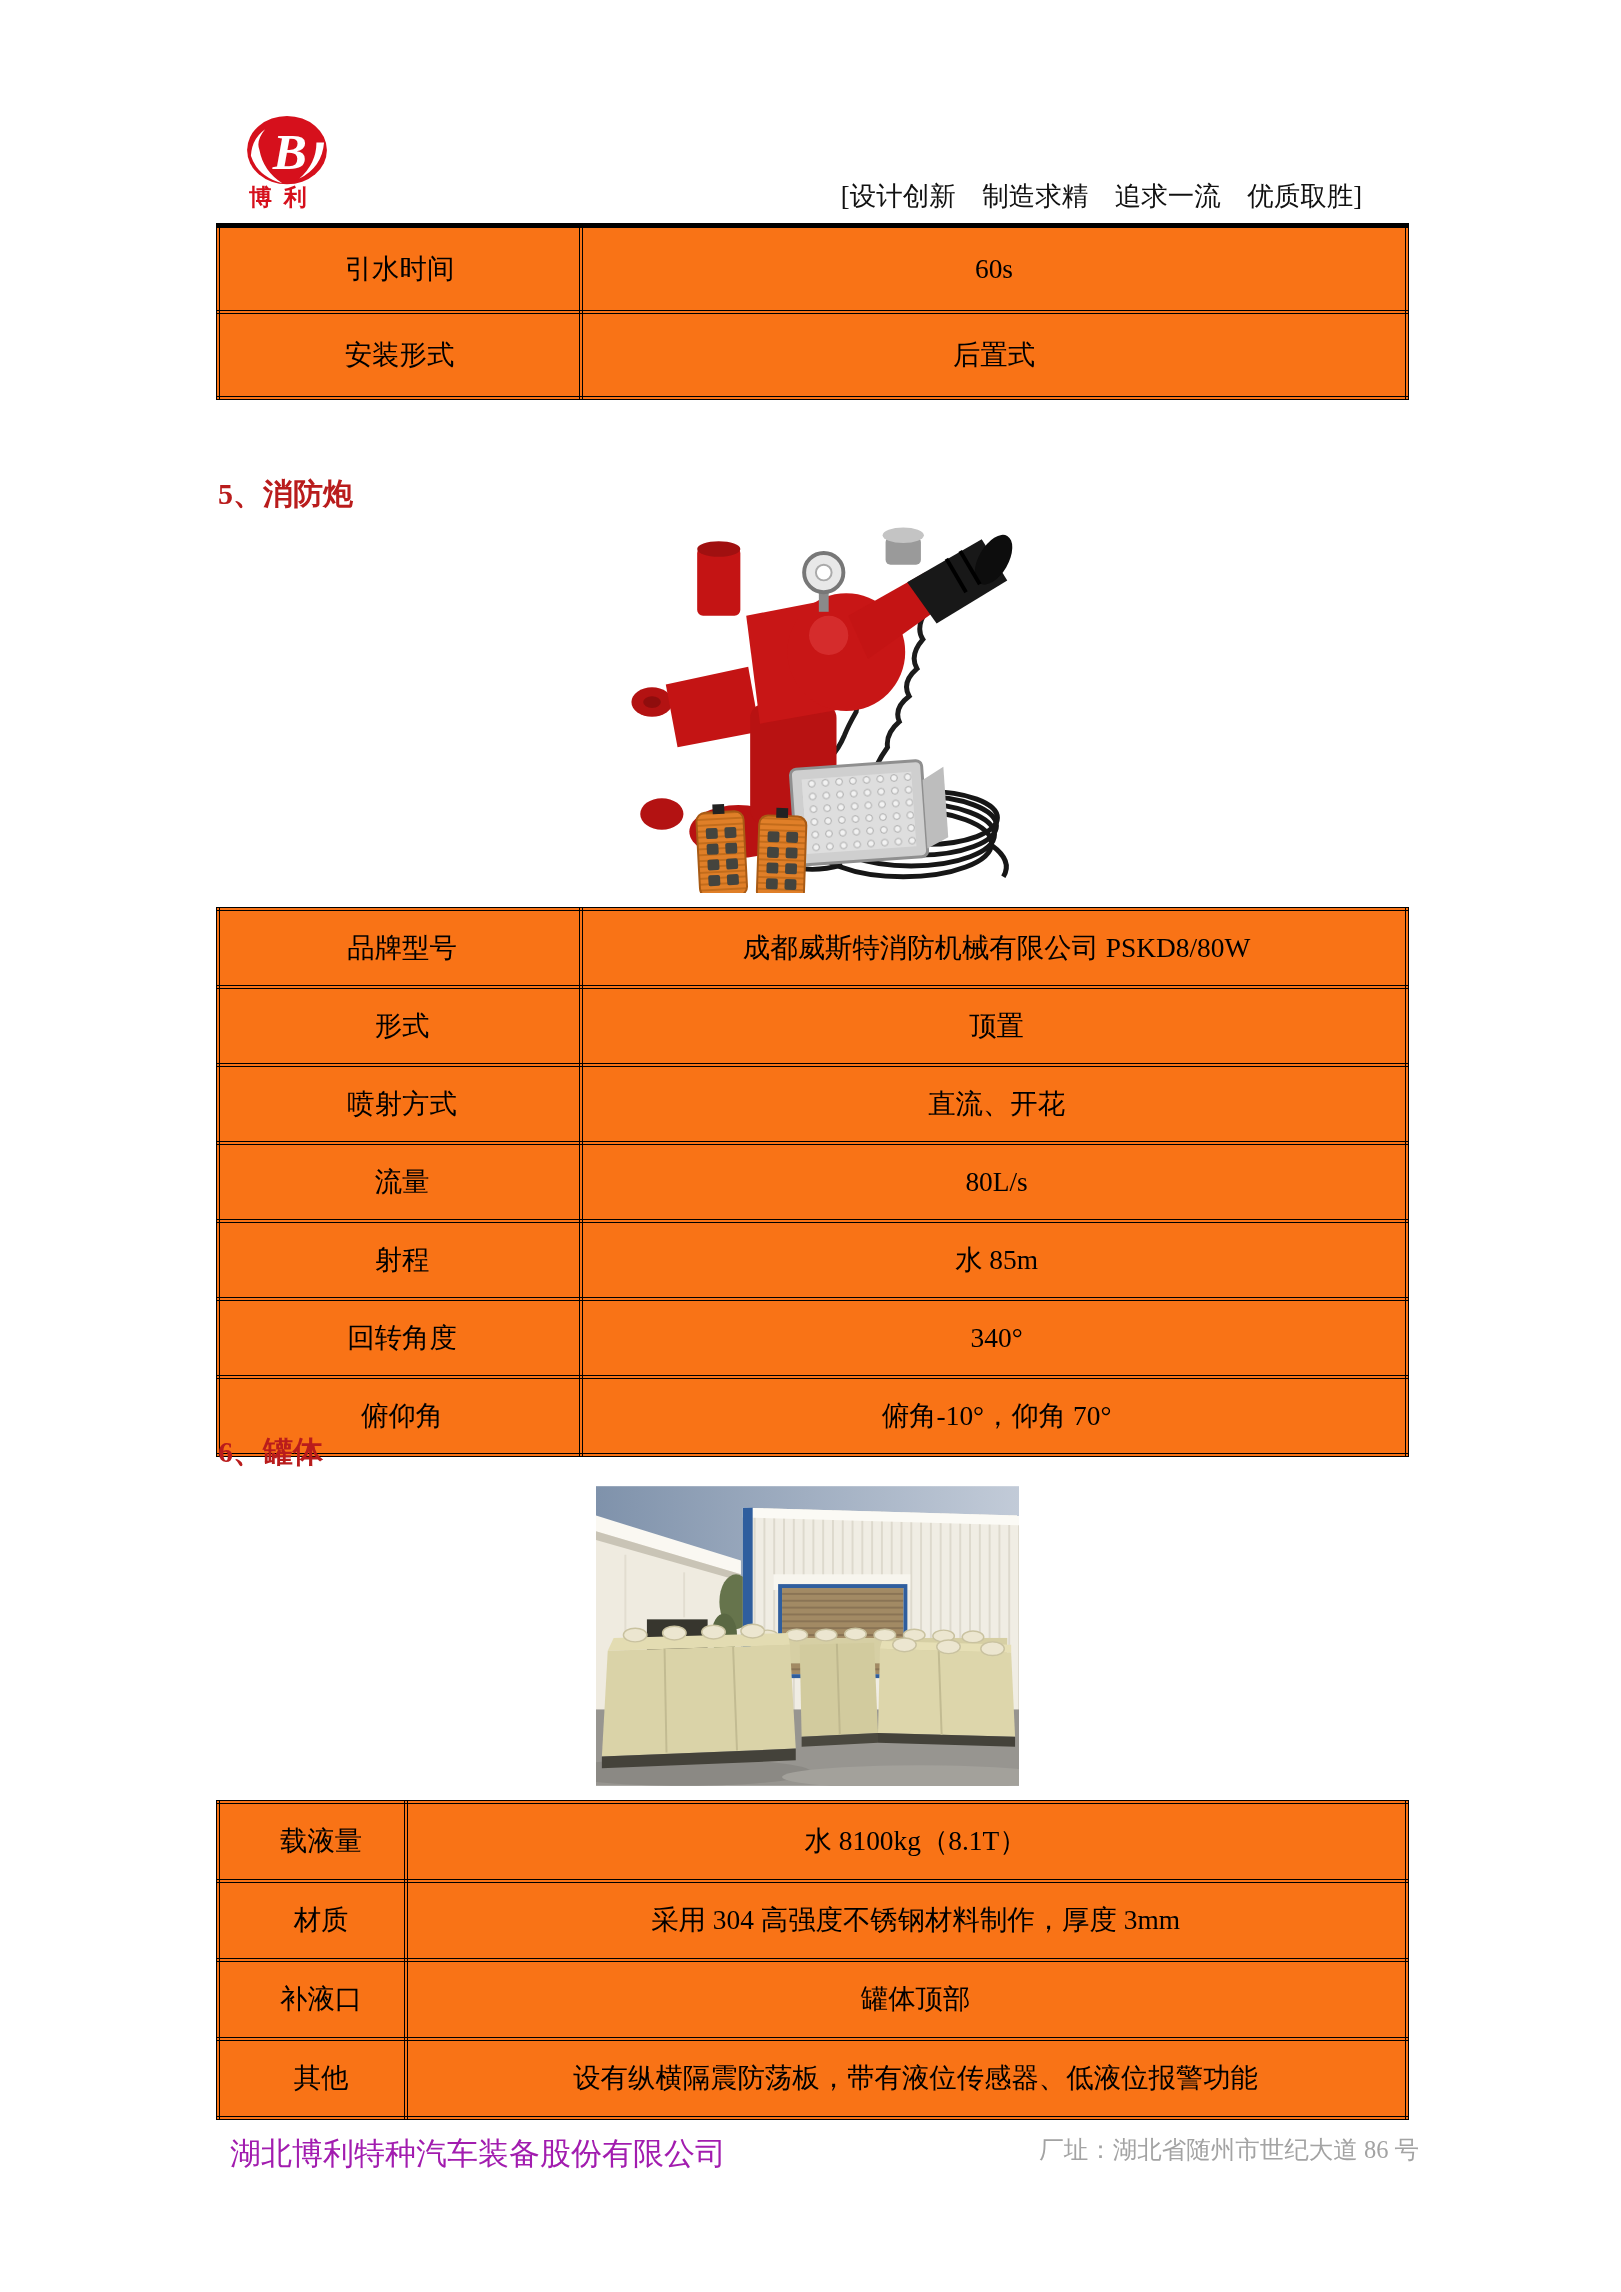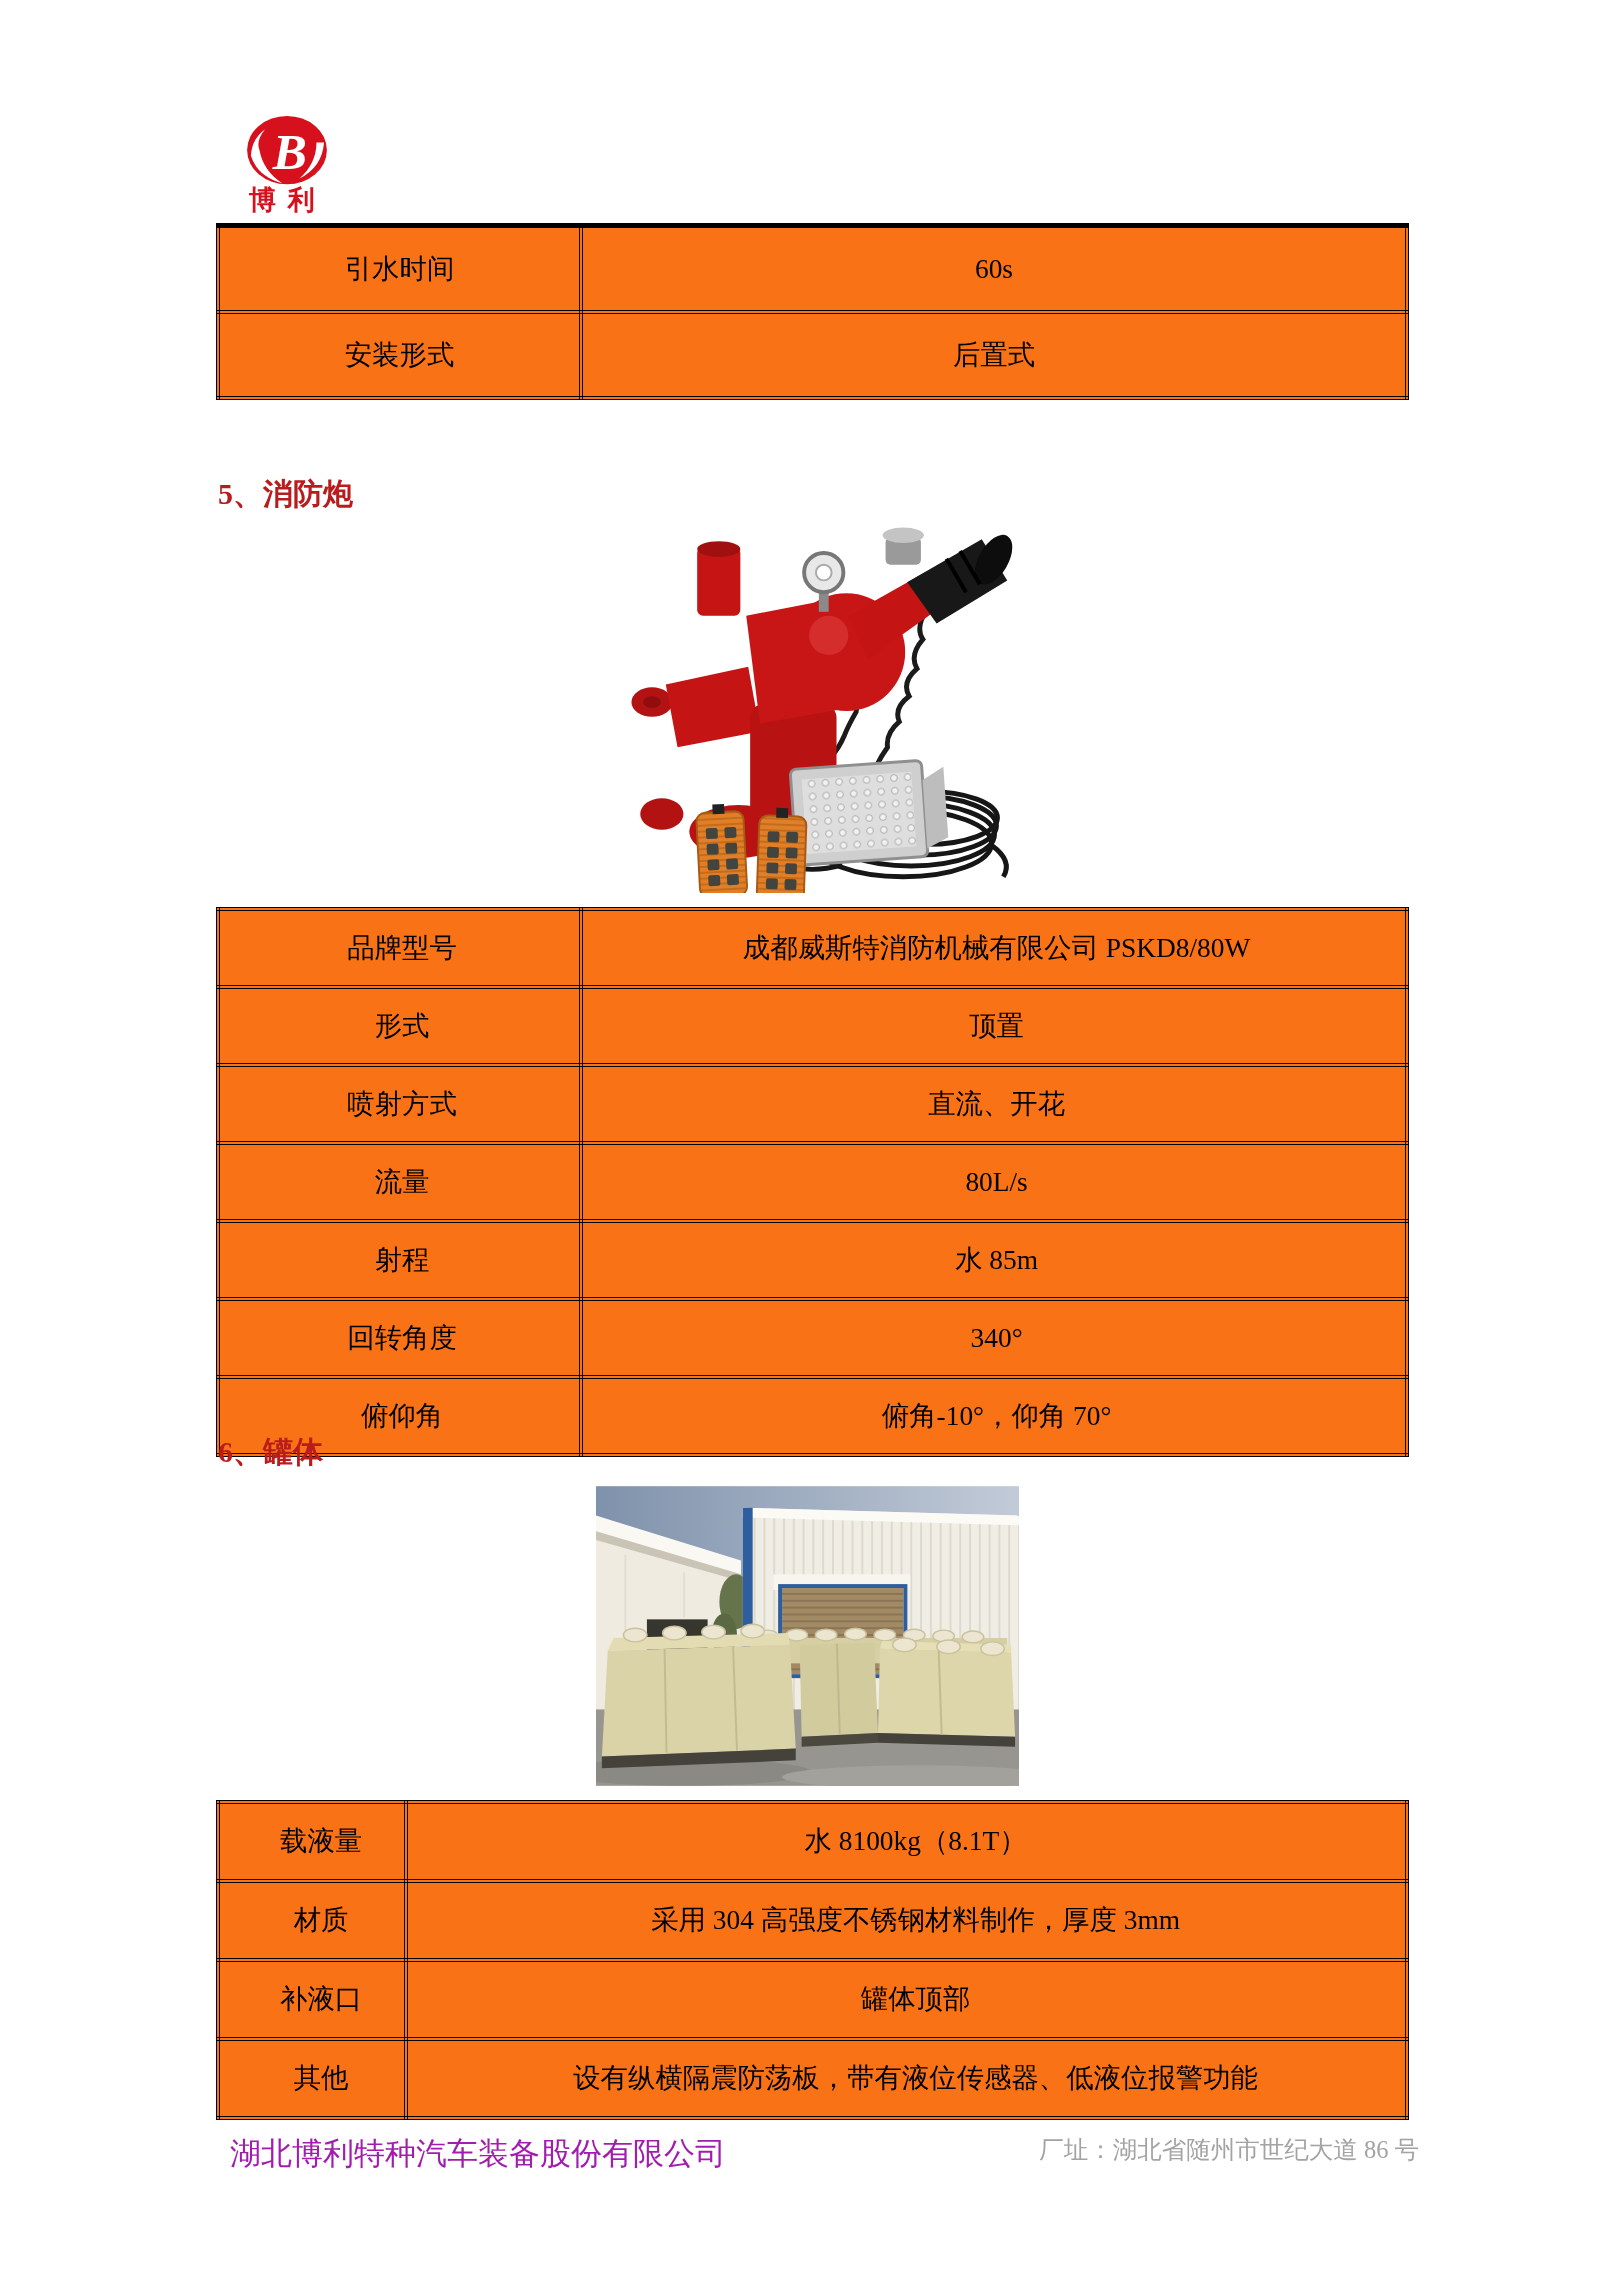--- a/index.html
+++ b/index.html
@@ -8,21 +8,21 @@
     width:1621px;height:2293px;
     background:#ffffff;
     font-family:"Liberation Serif","DejaVu Serif",serif;
     color:#000;
     overflow:hidden;
   }
   
   .logo-wrap{position:absolute;left:243px;top:114px;width:88px;height:76px;}
   .logo-text{
     position:absolute;left:249px;top:182px;width:88px;
-    font-size:27px;font-weight:bold;color:#d6101c;
+    font-size:23px;font-weight:bold;color:#d6101c;
     letter-spacing:11.8px;white-space:nowrap;
     font-family:"Liberation Sans","DejaVu Sans",sans-serif;
   }
   .slogan{
     position:absolute;right:259px;top:178px;
     font-size:26.5px;color:#111;white-space:nowrap;
     font-family:"Liberation Serif","DejaVu Serif",serif;
   }
   
   table.spec{
@@ -69,20 +69,21 @@
 
   <div class="logo-wrap">
     <svg viewBox="0 0 90 80" width="88" height="76">
       <ellipse cx="45" cy="38" rx="42" ry="36" fill="#d6101c"></ellipse>
       <path d="M7,44 Q14,66 40,73 Q20,60 16,38 Q12,28 22,16 Q8,26 7,44 Z" fill="#ffffff"></path>
       <path d="M84,30 Q82,56 58,68 Q76,52 76,30 Z" fill="#ffffff"></path>
       <text x="30" y="58" font-size="54" font-style="italic" font-weight="bold" font-family="Liberation Serif, DejaVu Serif, serif" fill="#ffffff">B</text>
     </svg>
   </div>
   <div class="logo-text">博利</div>
+  <div class="slogan">[设计创新　制造求精　追求一流　优质取胜]</div>
 
   <table class="spec t1">
     <colgroup>
         <col style="width:363px">
         <col style="width:826px">
       </colgroup>
     <tbody>
       <tr>
         <td>引水时间</td>
         <td>60s</td>

